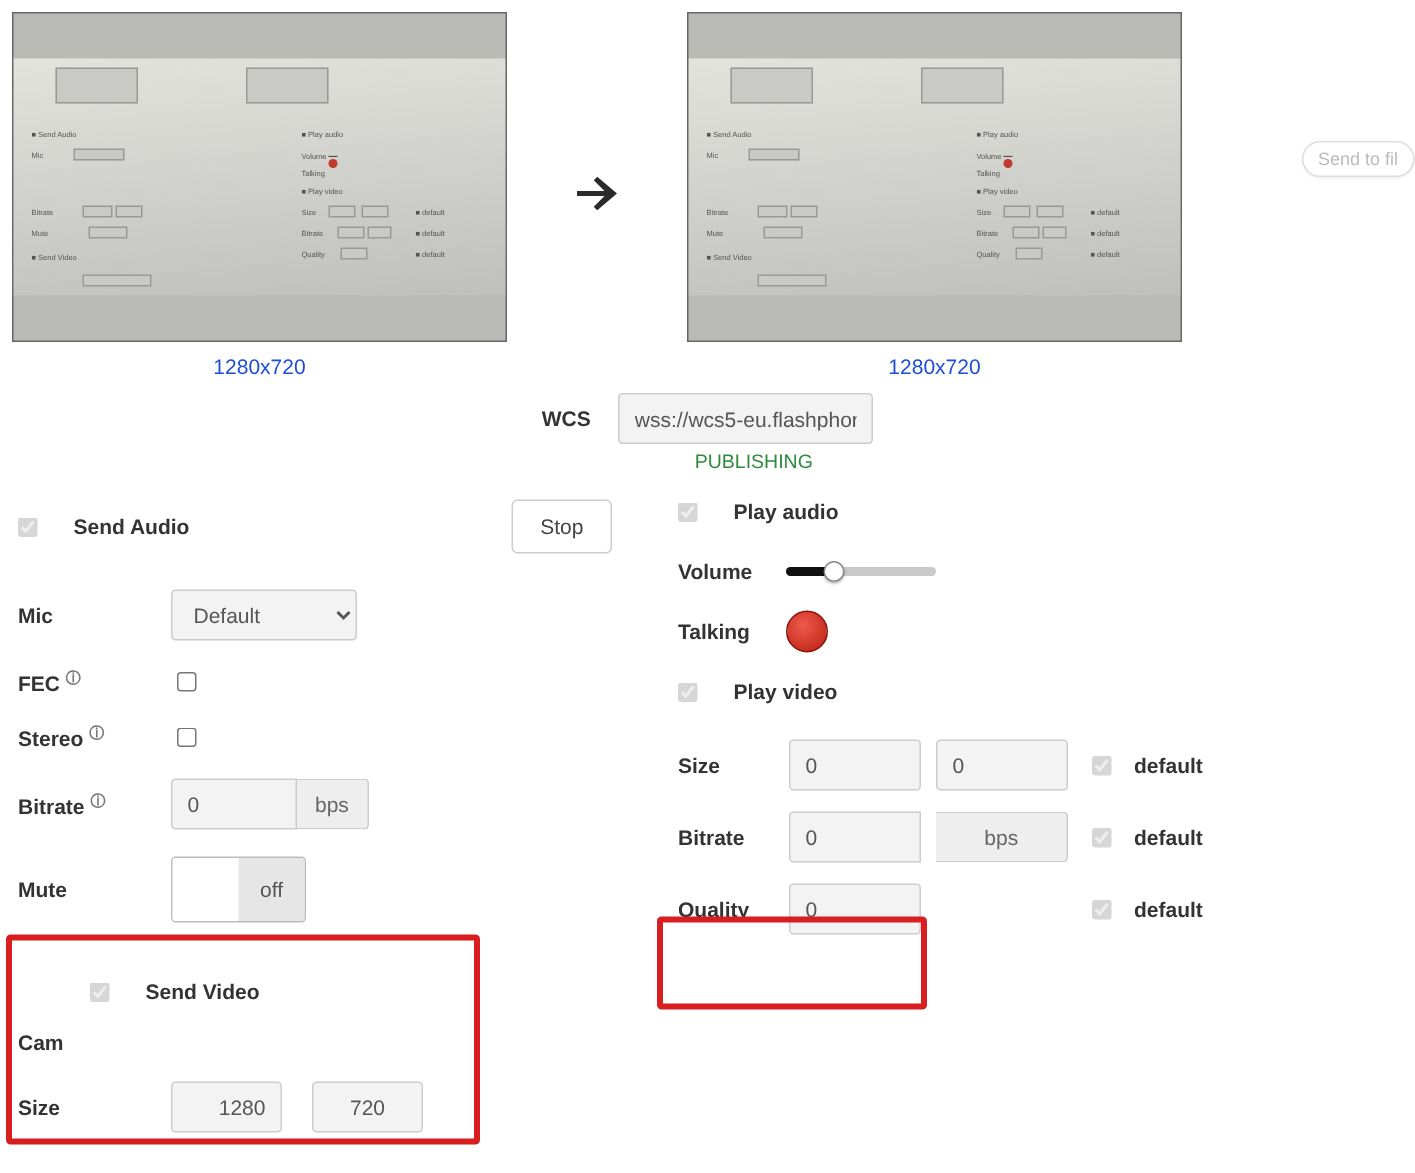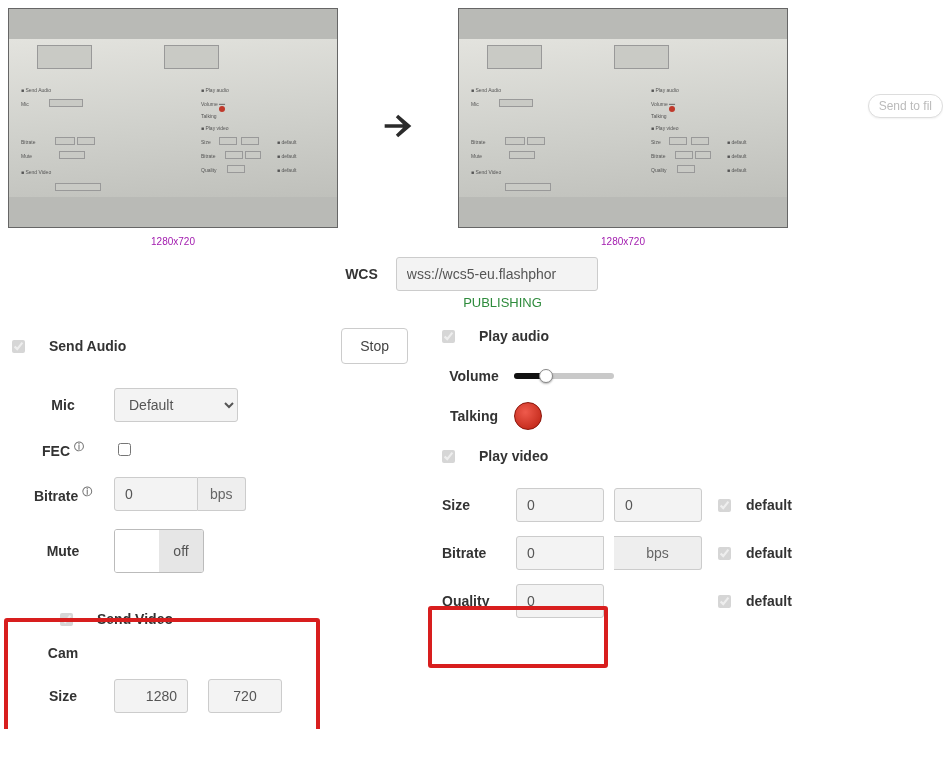--- a/index.html
+++ b/index.html
@@ -34,21 +34,21 @@
   .video-inner {
     position: absolute;
     left: 0; right: 0; top: 30px; bottom: 30px;
     background: linear-gradient(175deg, #e3e3de 0%, #cfd0cb 55%, #bfc0bb 100%);
   }
   
   .mini { position:absolute; font-size:5px; color:#555; }
   .mini-box { position:absolute; background:#c9cac5; border:1px solid #999; }
   .mini-dot { position:absolute; width:6px; height:6px; border-radius:50%; background:#c0392b; }
   .vid-caption {
-    color:#a21caf; margin-top:8px; font-size:10px;
+    color:#1d4ed8; margin-top:8px; font-size:14px;
   }
   .arrow-col {
     flex: 0 0 auto;
   }
   .arrow-col svg { width:40px; height:40px; }
 
   .save-pill {
     position: absolute;
     top: 94px; right: 0;
     background:#fff;
@@ -67,52 +67,51 @@
   .wcs-row label { font-weight:bold; }
   input[type=text], select {
     height:34px;
     border:1px solid #ccc;
     background:#f3f3f3;
     padding:0 10px;
     font-size:14px;
     color:#555;
     border-radius:3px;
   }
-  .wcs-input { width:202px; }
+  .wcs-input { width:170px; }
   .status {
     text-align:center;
     color:#2e8b3c;
     font-size:13px;
     margin: 4px 0 18px;
     padding-left: 62px;
   }
 
   .cols {
     display:flex;
-    gap:30px;
+    gap:40px;
   }
   .col-left { flex: 0 0 400px; padding-left:4px; position:relative; }
   .col-right { flex: 1; padding-left:4px; }
 
   .section-head {
     display:flex; align-items:center; gap:24px;
     margin-bottom:24px;
   }
   .section-head input[type=checkbox] { margin:0; }
   .section-head .lbl { font-weight:bold; }
 
   .field {
     display:flex; align-items:center;
     margin-bottom: 18px;
   }
   .field-label {
     width: 102px;
     font-weight:bold;
     font-size:14px;
-    text-align:center;
   }
   .sup { font-size:10px; color:#777; vertical-align: super; }
   .small-input { width:84px; background:#fff; border:1px solid #ccc; }
   .select { width:124px; background:#f3f3f3; }
 
   .input-group { display:flex; align-items:stretch; }
   .input-group input { border-top-right-radius:0; border-bottom-right-radius:0; }
   .addon {
     display:flex; align-items:center; padding:0 12px;
     border:1px solid #ccc; border-left:none;
@@ -289,20 +288,24 @@
       <select class="select">
         <option>Default</option>
       </select>
     </div>
 
     <div class="field">
       <span class="field-label"><span>FEC</span> <span class="sup">ⓘ</span></span>
       <input type="checkbox" style="">
     </div>
 
+    <div class="field">
+      <span class="field-label"><span>Stereo</span> <span class="sup">ⓘ</span></span>
+      <input type="checkbox" style="">
+    </div>
 
     <div class="field">
       <span class="field-label"><span>Bitrate</span> <span class="sup">ⓘ</span></span>
       <div class="input-group">
         <input type="text" class="small-input" value="0" style="">
         <span class="addon">bps</span>
       </div>
     </div>
 
     <div class="field">

